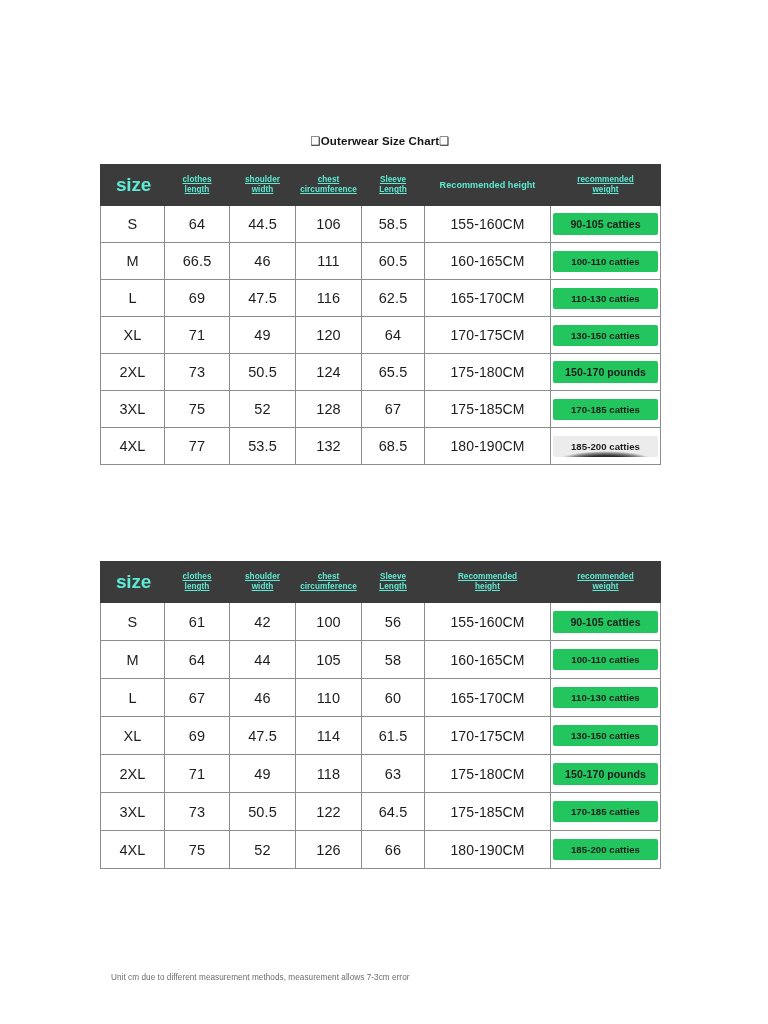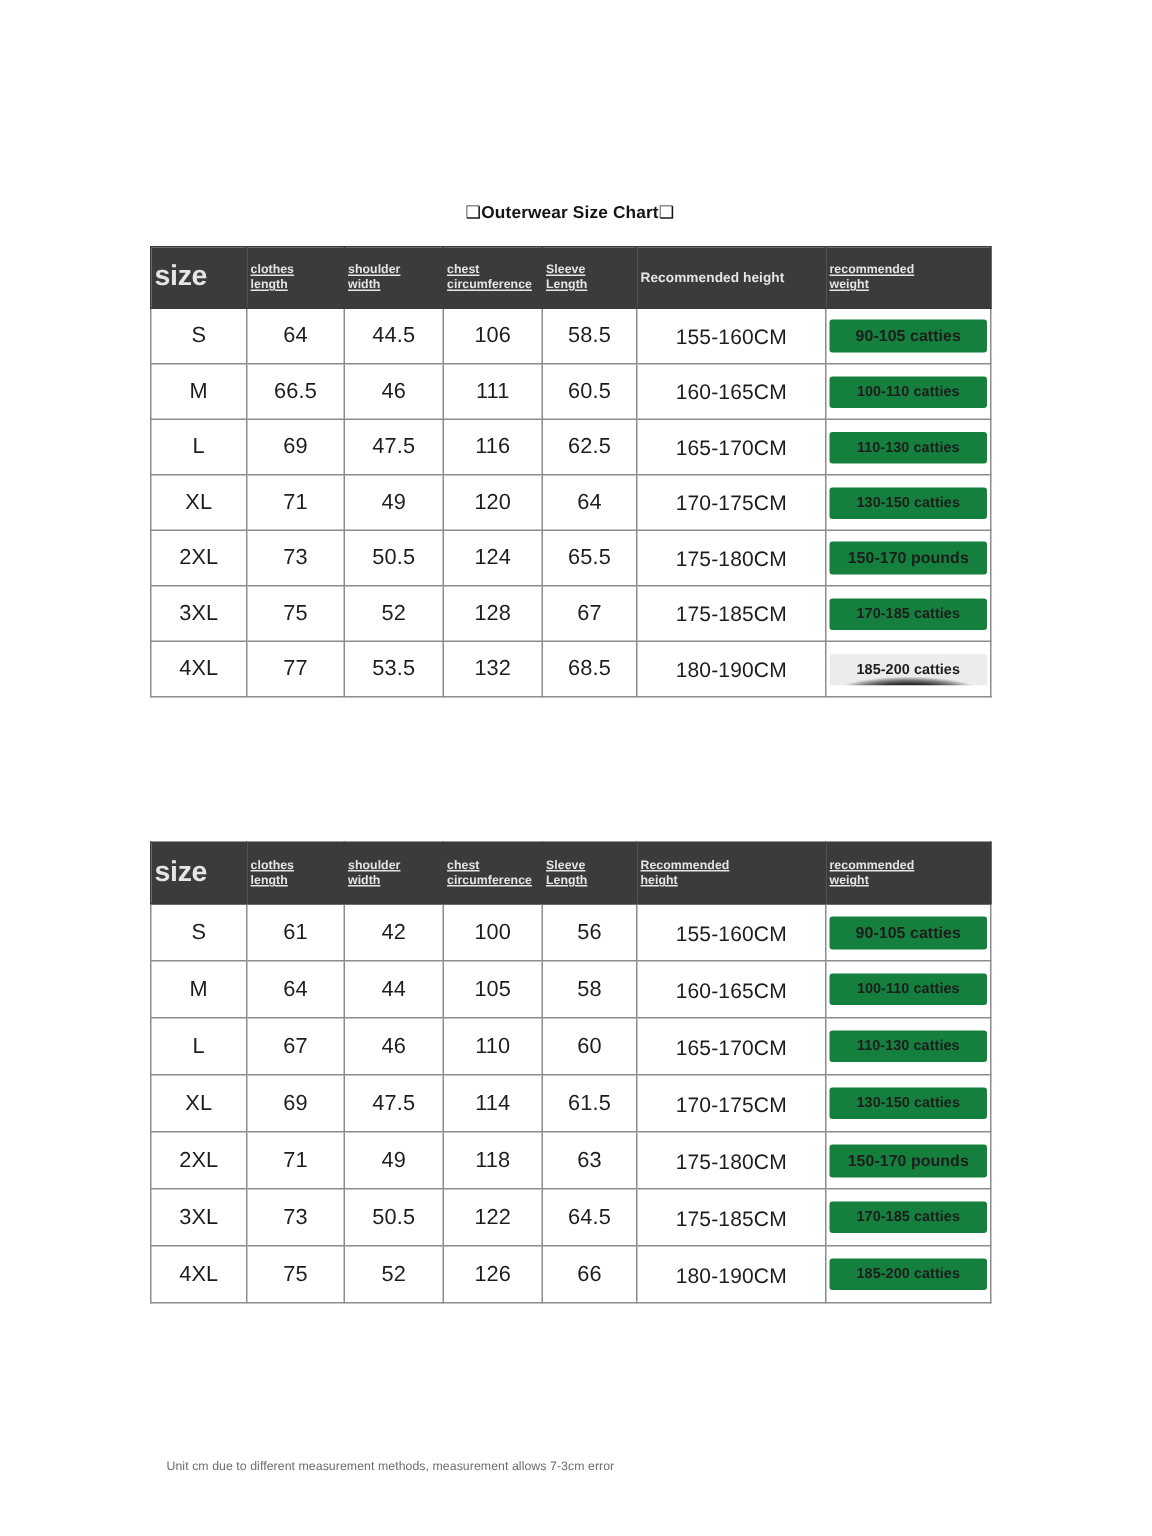--- a/index.html
+++ b/index.html
@@ -59,23 +59,23 @@
   table.size-table col.c-cl     { width: 65px; }
   table.size-table col.c-sw     { width: 66px; }
   table.size-table col.c-cc     { width: 66px; }
   table.size-table col.c-sl     { width: 63px; }
   table.size-table col.c-rh     { width: 126px; }
   table.size-table col.c-rw     { width: 110px; }
 
   
   thead tr { background: #3b3b3b; }
   thead th {
-    color: #e5e5e5;
+    color: #5eead4;
     font-weight: bold;
-    text-align: left;
+    text-align: center;
     vertical-align: middle;
     border: 1px solid #3b3b3b;
     padding: 0;
     height: 40px;
     line-height: 1.18;
   }
   thead th.size-head {
     font-size: 19px;
     letter-spacing: -0.2px;
     padding-left: 2px;
@@ -113,21 +113,21 @@
   td.cell-height { font-size: 14px; }
 
   td.cell-weight {
     font-size: 10.6px;
     font-weight: bold;
     letter-spacing: 0.05px;
     position: relative;
   }
   td.cell-weight .wt-inner {
     display: block;
-    background: #15803d;
+    background: #22c55e;
     margin: 1px 2px;
     padding: 5px 0;
     border-radius: 2px;
   }
   td.cell-weight.small-wt .wt-inner {
     font-size: 9.6px;
   }
   
   td.cell-weight.smudge .wt-inner {
     background:

